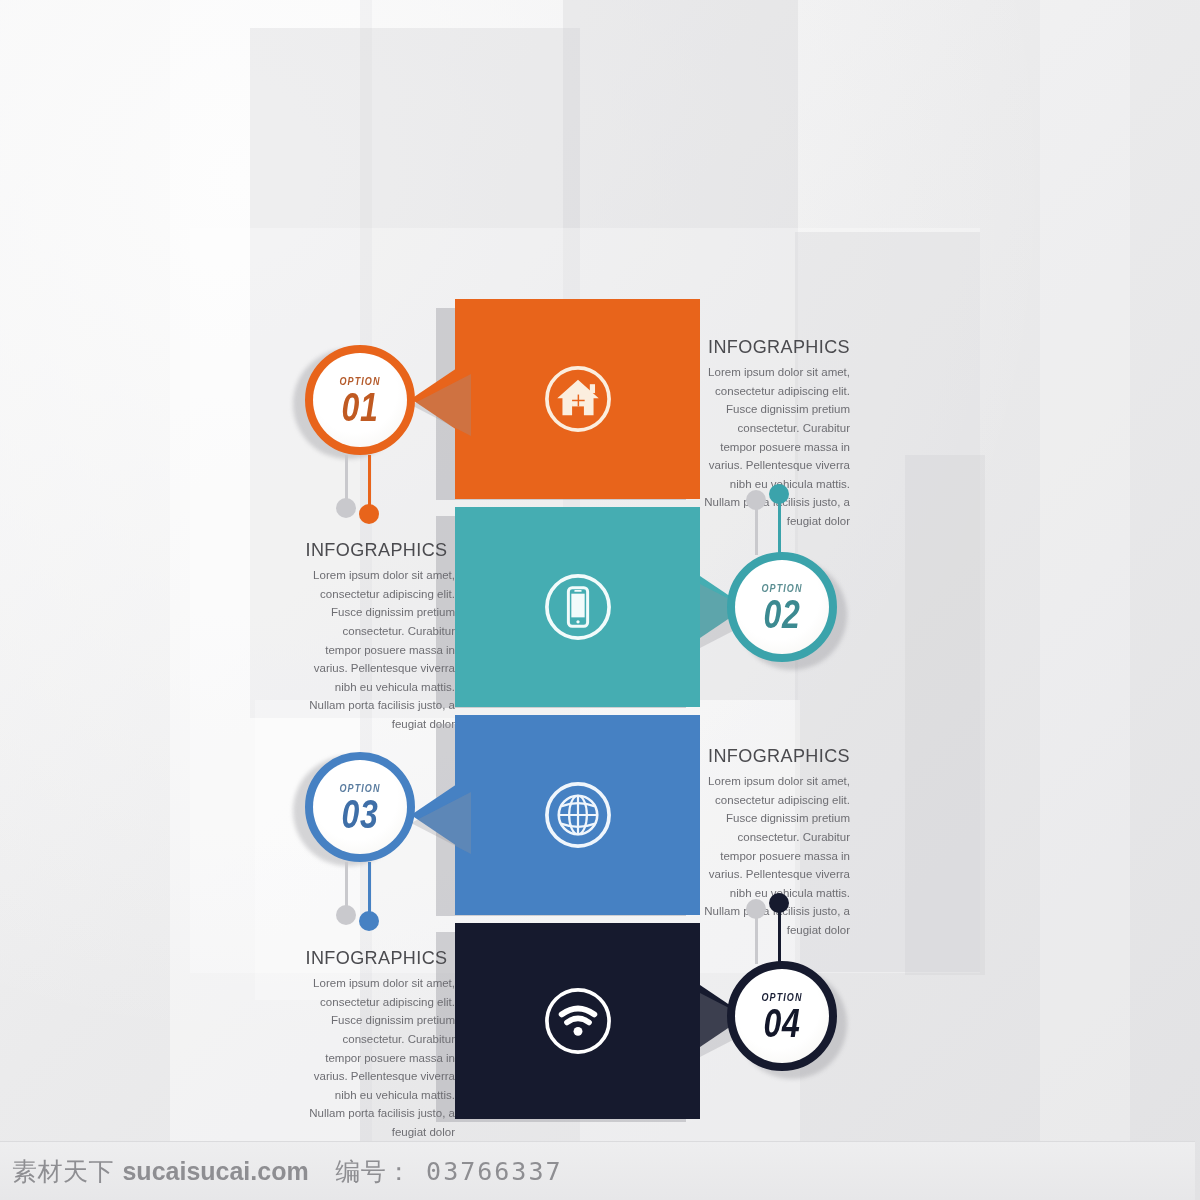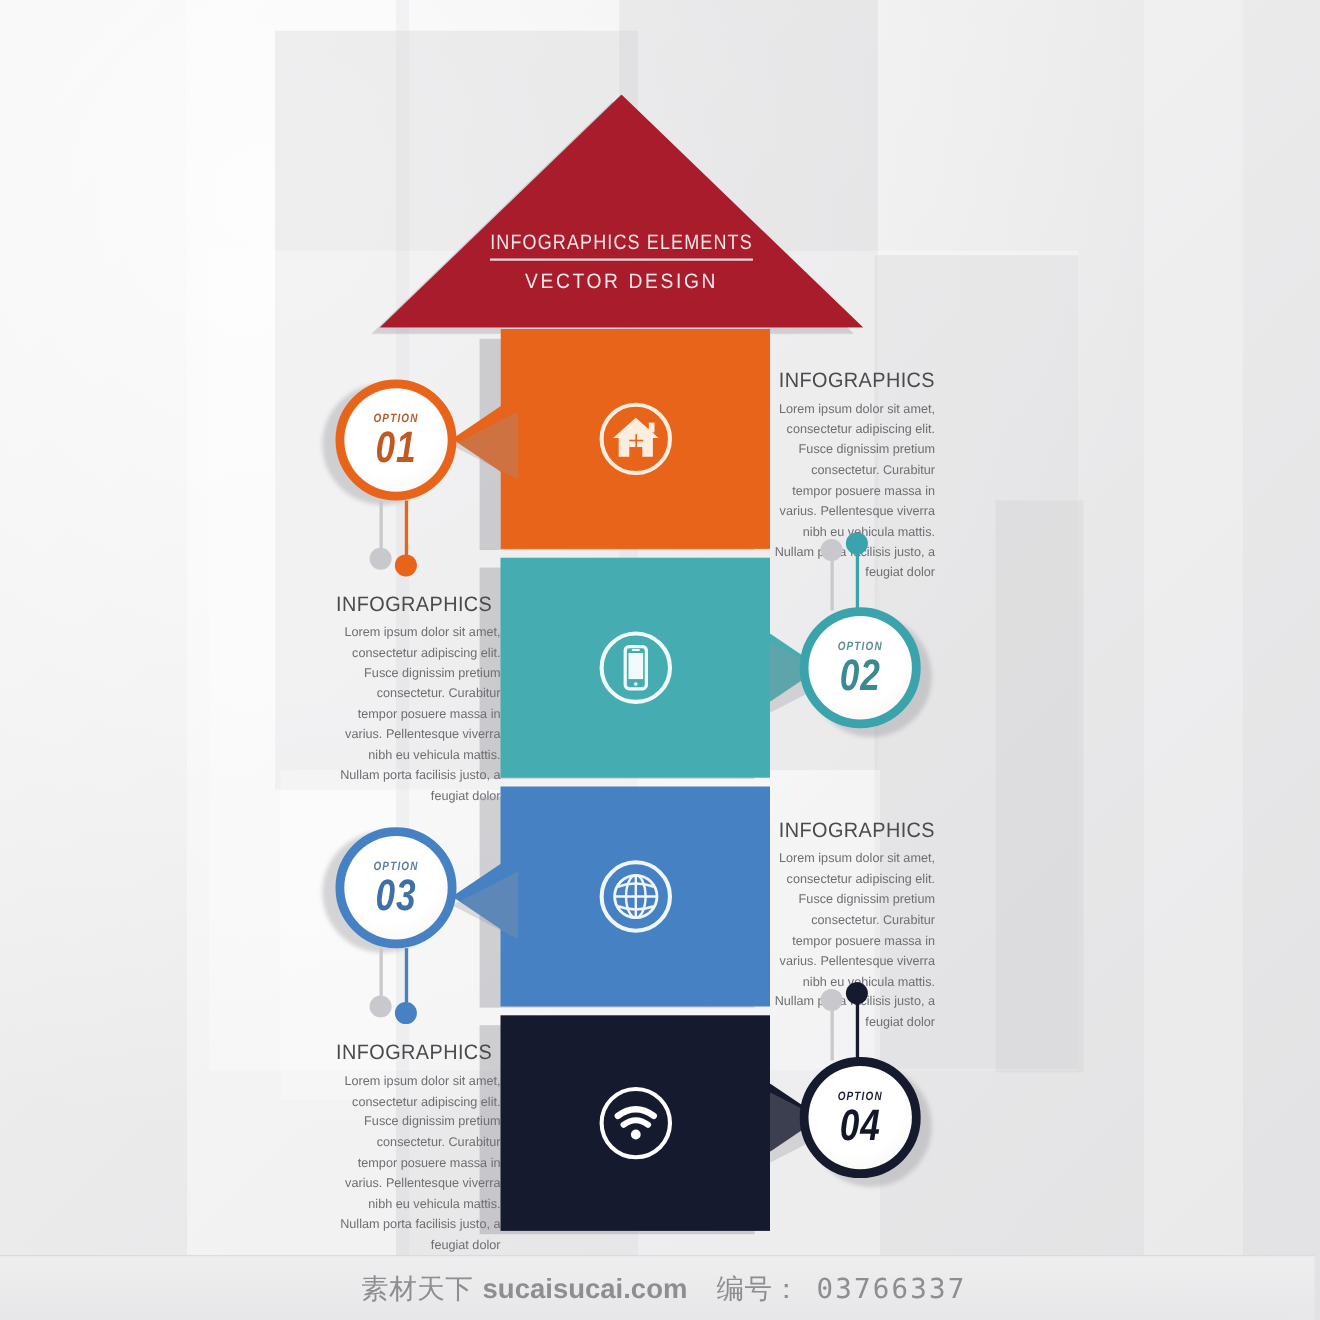--- a/index.html
+++ b/index.html
@@ -19,21 +19,20 @@
   .bgpanel{position:absolute;background:rgba(255,255,255,.42);}
   .bgpanel.dark{background:rgba(205,205,209,.30);}
   .bgpanel.soft{background:rgba(255,255,255,.30);}
 
   
   #footer{
     position:absolute;left:0;bottom:0;width:1195px;height:58px;
     background:linear-gradient(180deg,#eeeeef 0%,#e7e7e9 100%);
     display:flex;align-items:center;
     border-top:1px solid rgba(0,0,0,.05);
-    justify-content:center;
   }
   #footer .wm{
     font-size:25px;color:#8e8e92;letter-spacing:.5px;
     padding-left:12px;white-space:nowrap;
     font-family:"DejaVu Sans", sans-serif;
   }
   #footer .wm .site{font-family:"Liberation Sans",sans-serif;font-weight:bold;letter-spacing:0;}
   #footer .wm .lbl{margin-left:18px;}
   #footer .wm .num{font-family:"DejaVu Sans Mono",monospace;letter-spacing:2px;margin-left:6px;}
 
@@ -132,26 +131,20 @@
   <div class="bgpanel dark" style="left:250px;top:28px;width:330px;height:690px;"></div>
   <div class="bgpanel dark" style="left:563px;top:0px;width:235px;height:700px;"></div>
   <div class="bgpanel soft" style="left:190px;top:228px;width:790px;height:745px;"></div>
   <div class="bgpanel dark" style="left:795px;top:232px;width:185px;height:740px;"></div>
   <div class="bgpanel soft" style="left:255px;top:700px;width:325px;height:300px;"></div>
   <div class="bgpanel dark" style="left:905px;top:455px;width:80px;height:520px;"></div>
   <div class="bgpanel soft" style="left:580px;top:700px;width:220px;height:442px;"></div>
   <div class="bgpanel" style="left:1040px;top:0px;width:90px;height:1142px;opacity:.6;"></div>
   <div class="bgpanel dark" style="left:360px;top:0px;width:12px;height:1142px;opacity:.5;"></div>
 
-  <div id="triangle-wrap">
-    <div id="triangle-shadow"></div>
-    <div id="triangle" style="background: rgb(168, 28, 43);"></div>
-    <div id="tri-title"><span>INFOGRAPHICS ELEMENTS</span></div>
-    <div id="tri-sub">VECTOR DESIGN</div>
-  </div>
 
   <div class="bar-shadow" style="left:436px;top:308px;width:250px;height:192px;"></div>
   <div class="bar" style="left:455px;top:299px;width:245px;height:200px;
               clip-path:polygon(0 0,100% 0,100% 100%,0 100%,0 63%,-0px 63%,0 63%);">
     <div style="position:absolute;inset:0;background:#e8641b;
                 clip-path:polygon(0 0,100% 0,100% 100%,0 100%,0 62%,0 62%,0 38%);"></div>
     <span class="icon">
       <svg viewBox="0 0 100 100" width="74" height="74">
         <circle cx="50" cy="50" r="42" fill="none" stroke="#fbeede" stroke-width="5"></circle>
         <path d="M50 24 L78 49 L71 49 L71 72 L58 72 L58 57 L42 57 L42 72 L29 72 L29 49 L22 49 Z" fill="#fbeede"></path>

